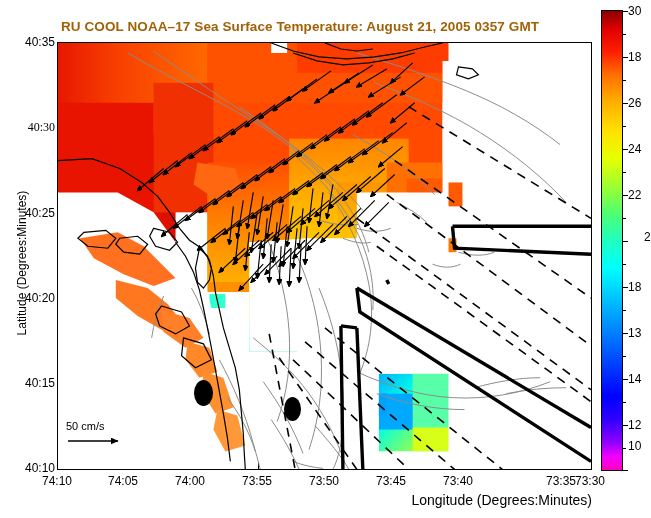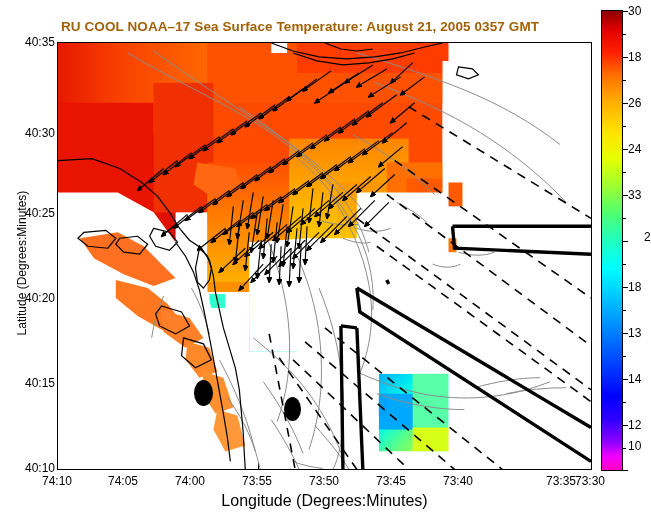--- a/index.html
+++ b/index.html
@@ -89,22 +89,22 @@
     right: 596px;
     font-size: 12px;
     color: #000;
     transform: translateY(-50%);
     white-space: nowrap;
   }
   #xaxis-title {
     position: absolute;
     left: 57px; width: 535px;
     top: 492px;
-    text-align: center;
-    font-size: 16px;
+    text-align: right;
+    font-size: 14px;
     color: #000;
   }
   #yaxis-title {
     position: absolute;
     left: -78px; top: 256px;
     width: 200px;
     text-align: center;
     font-size: 12px;
     color: #000;
     transform: rotate(-90deg);
@@ -455,20 +455,31 @@
           <path d="M256,146 L252,180"></path>
             <path d="M266,150 L262,184"></path>
           <path d="M276,142 L270,176"></path>
         </g>
       </svg>
 
       <div class="station" style="left:136px; top:337px; width:19px; height:26px;"></div>
       <div class="station" style="left:226px; top:354px; width:17px; height:24px;"></div>
 
 
+      <div id="veckey">
+        <span class="lbl">50 cm/s</span>
+        <svg width="62" height="12">
+          <defs>
+            <marker id="ah2" markerWidth="6" markerHeight="6" refX="5" refY="2.4" orient="auto" markerUnits="strokeWidth">
+              <path d="M0,0 L5.4,2.4 L0,4.8 z" fill="#000"></path>
+            </marker>
+          </defs>
+          <line x1="2" y1="6" x2="52" y2="6" stroke="#000" stroke-width="1.4" marker-end="url(#ah2)"></line>
+        </svg>
+      </div>
 
     </div>
 
     <div class="tick xtick" style="left:0px;"></div>
     <div class="tick xtick" style="left:66px;"></div>
     <div class="tick xtick" style="left:133px;"></div>
     <div class="tick xtick" style="left:200px;"></div>
     <div class="tick xtick" style="left:267px;"></div>
     <div class="tick xtick" style="left:334px;"></div>
     <div class="tick xtick" style="left:401px;"></div>
@@ -502,21 +513,21 @@
   <div class="xlab" style="left:123px;">74:05</div>
   <div class="xlab" style="left:190px;">74:00</div>
   <div class="xlab" style="left:257px;">73:55</div>
   <div class="xlab" style="left:324px;">73:50</div>
   <div class="xlab" style="left:391px;">73:45</div>
   <div class="xlab" style="left:458px;">73:40</div>
   <div class="xlab" style="left:525px;margin-left:36px;">73:35</div>
   <div class="xlab" style="left:590px;">73:30</div>
 
   <div class="ylab" style="top:42px;">40:35</div>
-  <div class="ylab" style="top:133px;">40:30</div>
+  <div class="ylab" style="top:127px;font-family:Liberation Serif, serif;">40:30</div>
   <div class="ylab" style="top:213px;">40:25</div>
   <div class="ylab" style="top:298px;">40:20</div>
   <div class="ylab" style="top:383px;">40:15</div>
   <div class="ylab" style="top:468px;">40:10</div>
 
   <div id="xaxis-title">Longitude (Degrees:Minutes)</div>
   <div id="yaxis-title">Latitude (Degrees:Minutes)</div>
 
   <div id="cbar">
     <div class="cbtick" style="top:0px;"></div>
@@ -540,21 +551,21 @@
     <div class="cbtick-minor" style="top:299px;"></div>
     <div class="cbtick-minor" style="top:345px;"></div>
     <div class="cbtick-minor" style="top:391px;"></div>
     <div class="cbtick-minor" style="top:437px;"></div>
   </div>
 
   <div class="cblab" style="top:11px;">30</div>
   <div class="cblab" style="top:57px;">18</div>
   <div class="cblab" style="top:103px;">26</div>
   <div class="cblab" style="top:149px;">24</div>
-  <div class="cblab" style="top:195px;">33</div>
+  <div class="cblab" style="top:195px;">22</div>
   <div class="cblab" style="top:237px;margin-left:16px;">20</div>
   <div class="cblab" style="top:287px;">18</div>
   <div class="cblab" style="top:333px;">13</div>
   <div class="cblab" style="top:379px;">14</div>
   <div class="cblab" style="top:425px;">12</div>
   <div class="cblab" style="top:446px;">10</div>
 
 </div>
 
 </body></html>

